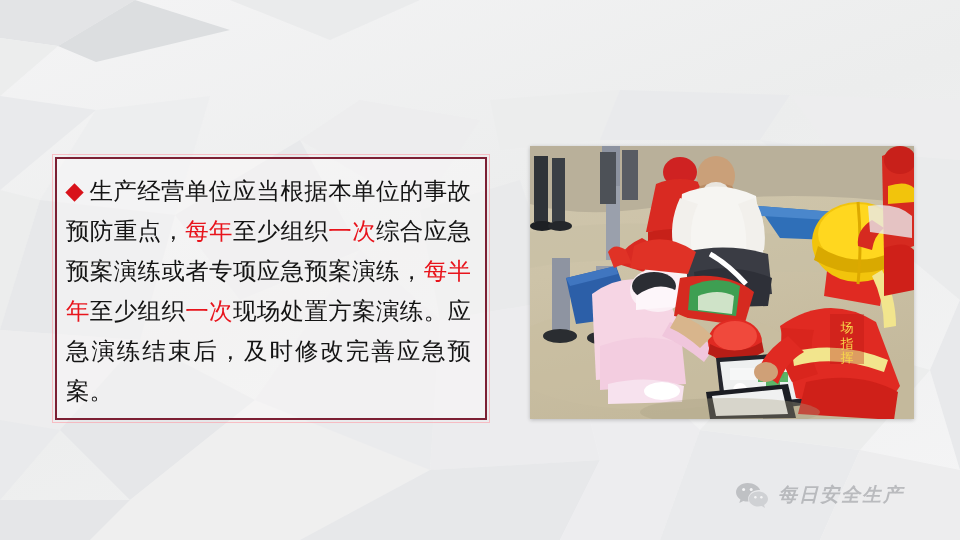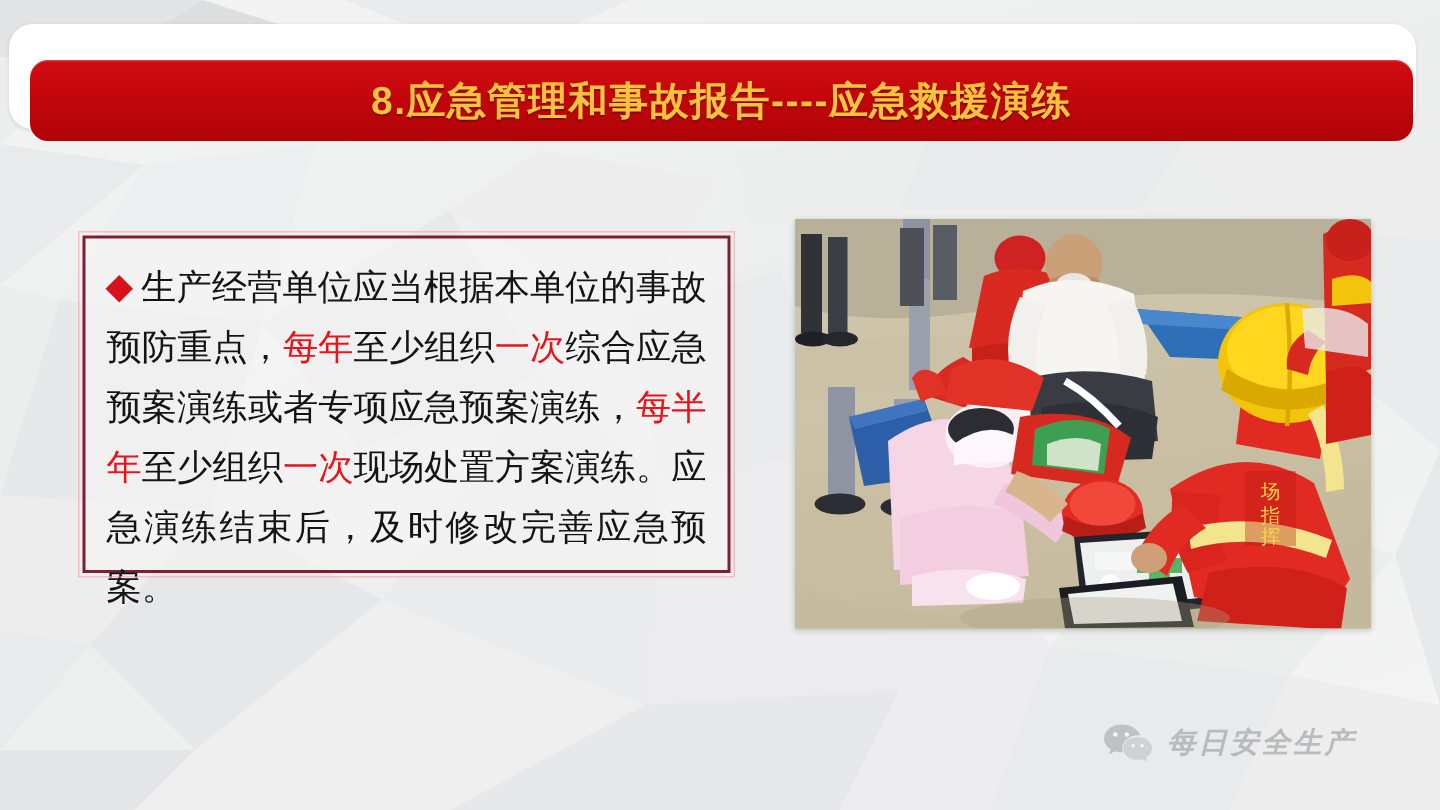--- a/index.html
+++ b/index.html
@@ -63,27 +63,27 @@
     white-space: nowrap;
     text-shadow: 0 1px 1px rgba(90,0,0,0.55);
   }
 
   
   #text-panel {
     position: absolute;
     left: 55px;
     top: 157px;
     width: 432px;
-    height: 225px;
+    height: 263px;
     border: 2px solid #7c1f33;
     outline: 1px solid rgba(255,150,160,0.55);
     outline-offset: 2px;
     background: rgba(252,250,251,0.42);
     box-sizing: border-box;
-    padding: 12px 14px 10px 14px;
+    padding: 12px 14px 10px 9px;
   }
   #body-text {
     font-size: 23.5px;
     line-height: 40px;
     color: #141414;
     text-align: justify;
     text-justify: inter-character;
     font-weight: 500;
   }
   .bullet-diamond {
@@ -164,25 +164,20 @@
     <polygon points="660,540 700,430 860,450 820,540" fill="#e9eaec"></polygon>
     <polygon points="820,540 860,450 960,470 960,540" fill="#ededee"></polygon>
     <polygon points="700,430 860,450 930,370 790,330" fill="#eceded"></polygon>
     <polygon points="930,370 960,470 960,300" fill="#e8e9eb"></polygon>
     <polygon points="490,100 620,90 600,140 500,150" fill="#eceded"></polygon>
     <polygon points="620,90 790,95 760,140 600,140" fill="#e9eaec"></polygon>
     <polygon points="790,95 960,100 960,160 830,150" fill="#ededee"></polygon>
     <polygon points="760,140 830,150 960,160 960,300 900,250" fill="#eaebec"></polygon>
   </svg>
 
-  <div id="title-outer">
-    <div id="title-bar">
-      <span id="title-text">8.应急管理和事故报告----应急救援演练</span>
-    </div>
-  </div>
 
   <div id="text-panel">
     <div id="body-text">
       <span class="bullet-diamond"></span><span>生产经营单位应当根据本单位的事故预防重点，</span><span class="hi">每年</span><span>至少组织</span><span class="hi">一次</span><span>综合应急预案演练或者专项应急预案演练，</span><span class="hi">每半年</span><span>至少组织</span><span class="hi">一次</span><span>现场处置方案演练。应急演练结束后，及时修改完善应急预案。</span>
     </div>
   </div>
 
   <div id="photo" title="消防救援人员与医护人员在沙地上对伤员进行急救演练">
     <svg width="384" height="273" viewBox="0 0 384 273">
       <defs>

